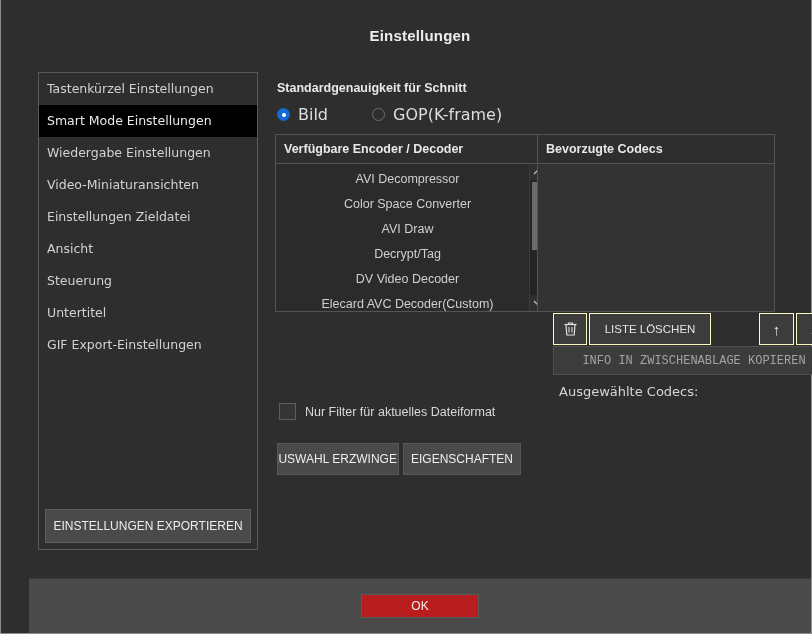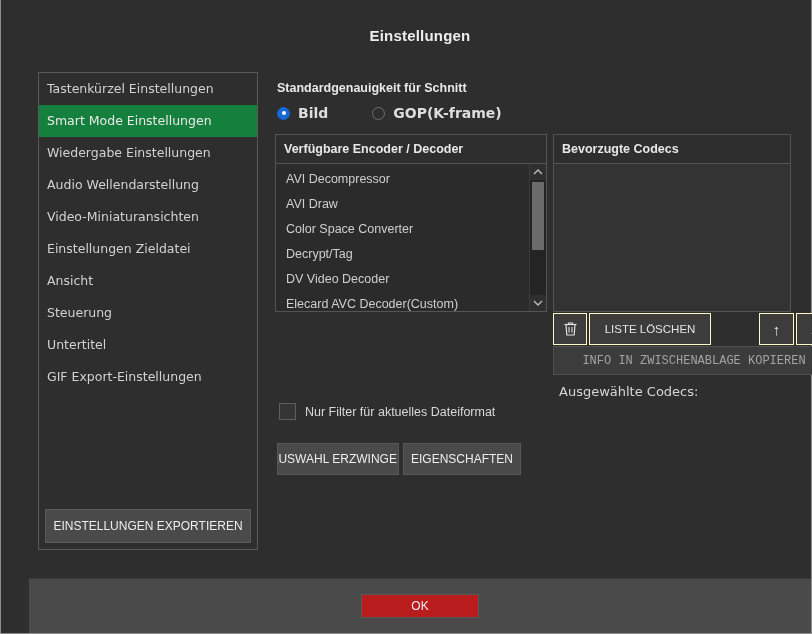--- a/index.html
+++ b/index.html
@@ -74,21 +74,21 @@
     height: 32px;
     line-height: 32px;
     padding-left: 8px;
     color: #d2d2d2;
     font-size: 12.5px;
     font-family: "DejaVu Sans", sans-serif;
     white-space: nowrap;
     cursor: default;
   }
   .nav-item.selected {
-    background: #15803d;
+    background: #000000;
     color: #e9e9e9;
   }
   .sidebar-btn {
     margin: 0 6px 6px 6px;
     height: 32px;
     line-height: 32px;
     text-align: center;
     background: #4a4a4a;
     border: 1px solid #5c5c5c;
     color: #ededed;
@@ -149,55 +149,55 @@
   .radio-dot.on::after {
     content: "";
     position: absolute;
     left: 3.5px; top: 3.5px;
     width: 4px; height: 4px;
     border-radius: 50%;
     background: #ffffff;
   }
   .radio-label {
     color: #dedede;
-    font-size: 14px;
+    font-size: 16px;
     font-family: "DejaVu Sans", sans-serif;
     white-space: nowrap;
-    font-weight: bold;
   }
 
   
   .panel {
     position: absolute;
     box-sizing: border-box;
     border: 1px solid #545454;
     background: #2b2b2b;
   }
   #panel-available { left: 2px;   top: 64px; width: 272px; height: 178px; }
-  #panel-preferred { left: 280px; top: 64px; width: 238px; height: 178px; }
+  #panel-preferred { left: 264px; top: 64px; width: 238px; height: 178px; }
 
   .panel-header {
     height: 28px;
     line-height: 28px;
     padding-left: 8px;
     color: #e8e8e8;
     font-size: 12.5px;
     font-weight: bold;
     font-family: "Liberation Sans", sans-serif;
     border-bottom: 1px solid #545454;
     background: #2e2e2e;
     white-space: nowrap;
   }
 
   
   #available-body {
     position: absolute;
     left: 0; right: 0;
     top: 29px; bottom: 0;
     display: flex;
+    text-align: center;
   }
   #available-list {
     flex: 1 1 auto;
     overflow: hidden;
     padding-top: 3px;
     background: #2b2b2b;
   }
   .list-item {
     height: 25px;
     line-height: 25px;
@@ -386,21 +386,20 @@
     <div id="title-text">Einstellungen</div>
   </div>
 
   <div id="content">
 
     <div id="sidebar">
       <div id="nav-list">
         <div class="nav-item">Tastenkürzel Einstellungen</div>
         <div class="nav-item selected">Smart Mode Einstellungen</div>
         <div class="nav-item">Wiedergabe Einstellungen</div>
-        <div class="nav-item">Audio Wellendarstellung</div>
         <div class="nav-item">Video-Miniaturansichten</div>
         <div class="nav-item">Einstellungen Zieldatei</div>
         <div class="nav-item">Ansicht</div>
         <div class="nav-item">Steuerung</div>
         <div class="nav-item">Untertitel</div>
         <div class="nav-item">GIF Export-Einstellungen</div>
       </div>
       <div class="sidebar-btn">EINSTELLUNGEN EXPORTIEREN</div>
     </div>
 
@@ -417,22 +416,22 @@
           <span class="radio-dot"></span>
           <span class="radio-label">GOP(K-frame)</span>
         </div>
       </div>
 
       <div class="panel" id="panel-available">
         <div class="panel-header">Verfügbare Encoder / Decoder</div>
         <div id="available-body">
           <div id="available-list">
             <div class="list-item">AVI Decompressor</div>
+            <div class="list-item">Color Space Converter</div>
             <div class="list-item">AVI Draw</div>
-            <div class="list-item">Color Space Converter</div>
             <div class="list-item">Decrypt/Tag</div>
             <div class="list-item">DV Video Decoder</div>
             <div class="list-item">Elecard AVC Decoder(Custom)</div>
 
           </div>
           <div id="list-scrollbar">
             <div class="sb-arrow up">
               <svg class="icon-svg" width="16" height="16" viewBox="0 0 16 16" aria-hidden="true">
                 <path d="M4 10 L8 6 L12 10" fill="none" stroke="#bdbdbd" stroke-width="1.4"></path>
               </svg>

